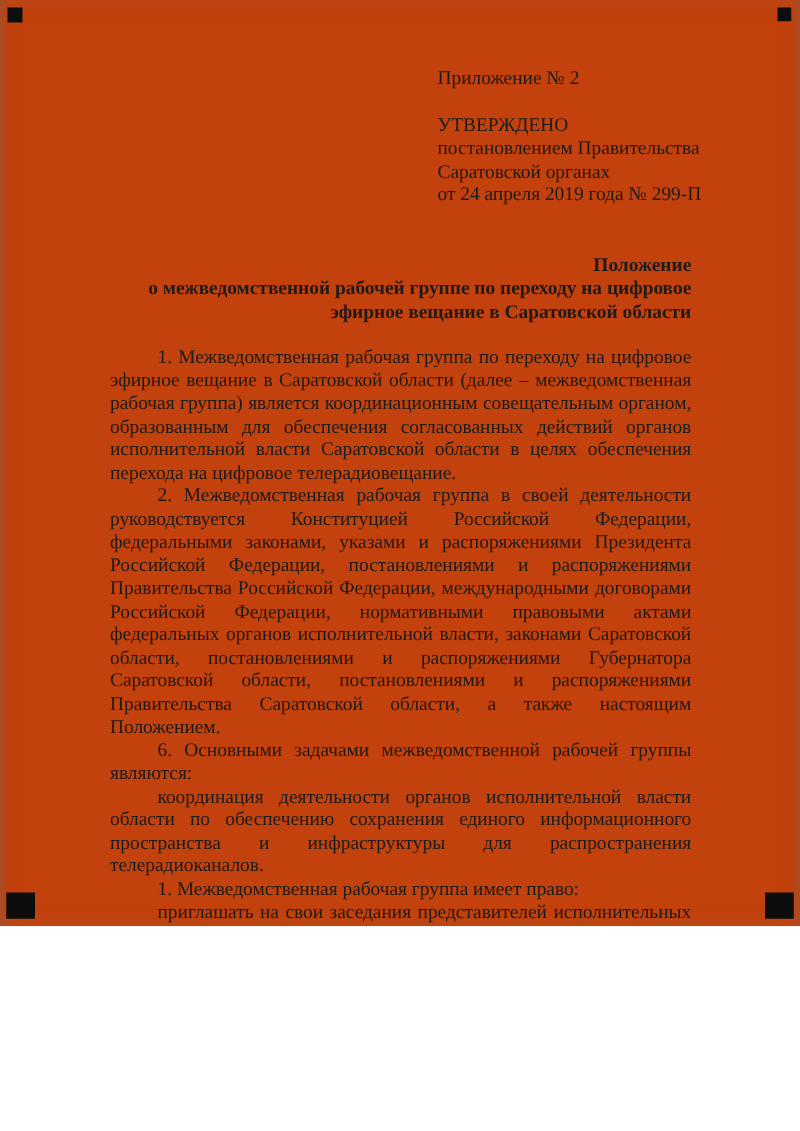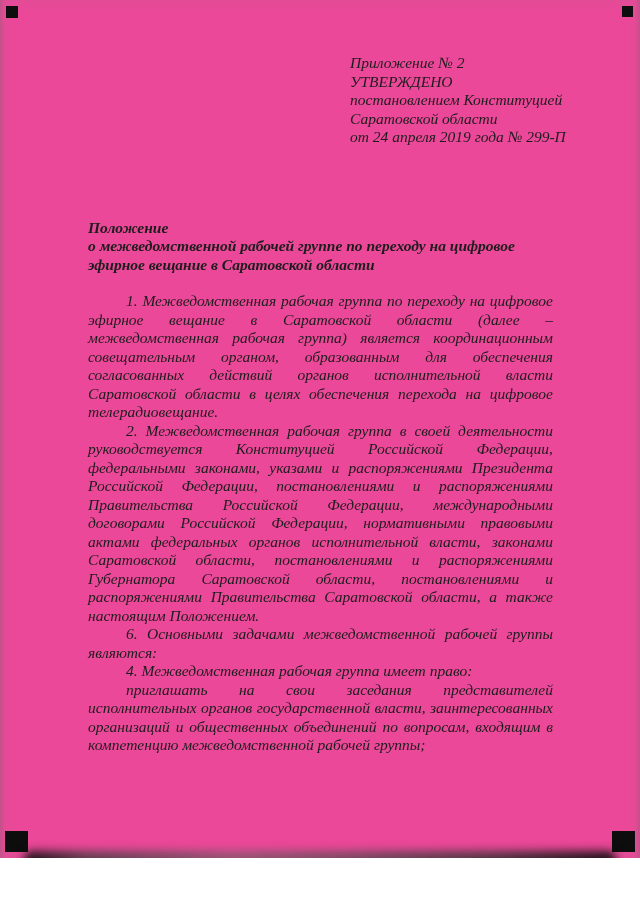--- a/index.html
+++ b/index.html
@@ -3,50 +3,50 @@
 <meta charset="utf-8">
 <style>
   html, body {
     margin: 0;
     padding: 0;
     background: #ffffff;
   }
   .page {
     position: relative;
     width: 640px;
-    height: 858px;
+    height: 741px;
     margin: 0 auto;
-    background: #ec4899;
+    background: #c2410c;
     overflow: hidden;
     font-family: "Liberation Serif", "DejaVu Serif", serif;
     color: #1c1c1c;
     box-shadow: inset 0 0 18px rgba(120,120,120,0.18);
-    font-style: italic;
   }
   .content {
     position: absolute;
     left: 88px;
     right: 87px;
     top: 54px;
     font-size: 15.5px;
     line-height: 18.5px;
   }
   .appendix {
     margin-left: 262px;
     white-space: nowrap;
   }
   .approval {
     margin-left: 262px;
+    margin-top: 19px;
   }
   .approval-line {
     white-space: nowrap;
   }
   .doc-title {
-    margin-top: 72px;
-    text-align: left;
+    margin-top: 38px;
+    text-align: right;
     font-weight: bold;
   }
   .doc-body {
     margin-top: 18px;
     text-align: justify;
   }
   .doc-body p.para {
     margin: 0;
     padding: 0;
     text-indent: 38px;
@@ -93,36 +93,37 @@
 
   <div class="edge-shade-left"></div>
   <div class="edge-shade-right"></div>
 
   <div class="content">
 
     <div class="appendix">Приложение № 2</div>
 
     <div class="approval">
       <div class="approval-line">УТВЕРЖДЕНО</div>
-      <div class="approval-line">постановлением Конституцией</div>
-      <div class="approval-line">Саратовской области</div>
+      <div class="approval-line">постановлением Правительства</div>
+      <div class="approval-line">Саратовской органах</div>
       <div class="approval-line">от 24 апреля 2019 года № 299-П</div>
     </div>
 
     <div class="doc-title">
       <div>Положение</div>
       <div>о межведомственной рабочей группе по переходу на цифровое</div>
       <div>эфирное вещание в Саратовской области</div>
     </div>
 
     <div class="doc-body">
         <p class="para">1. Межведомственная рабочая группа по переходу на цифровое эфирное вещание в Саратовской области (далее – межведомственная рабочая группа) является координационным совещательным органом, образованным для обеспечения согласованных действий органов исполнительной власти Саратовской области в целях обеспечения перехода на цифровое телерадиовещание.</p>
         <p class="para">2. Межведомственная рабочая группа в своей деятельности руководствуется Конституцией Российской Федерации, федеральными законами, указами и распоряжениями Президента Российской Федерации, постановлениями и распоряжениями Правительства Российской Федерации, международными договорами Российской Федерации, нормативными правовыми актами федеральных органов исполнительной власти, законами Саратовской области, постановлениями и распоряжениями Губернатора Саратовской области, постановлениями и распоряжениями Правительства Саратовской области, а также настоящим Положением.</p>
         <p class="para">6. Основными задачами межведомственной рабочей группы являются:</p>
-        <p class="para">4. Межведомственная рабочая группа имеет право:</p>
+        <p class="para">координация деятельности органов исполнительной власти области по обеспечению сохранения единого информационного пространства и инфраструктуры для распространения телерадиоканалов.</p>
+        <p class="para">1. Межведомственная рабочая группа имеет право:</p>
         <p class="para">приглашать на свои заседания представителей исполнительных органов государственной власти, заинтересованных организаций и общественных объединений по вопросам, входящим в компетенцию межведомственной рабочей группы;</p>
       </div>
 
   </div>
 
   <div class="corner corner-tl"></div>
   <div class="corner corner-tr"></div>
   <div class="corner corner-bl"></div>
   <div class="corner corner-br"></div>
   <div class="bottom-band"></div>

